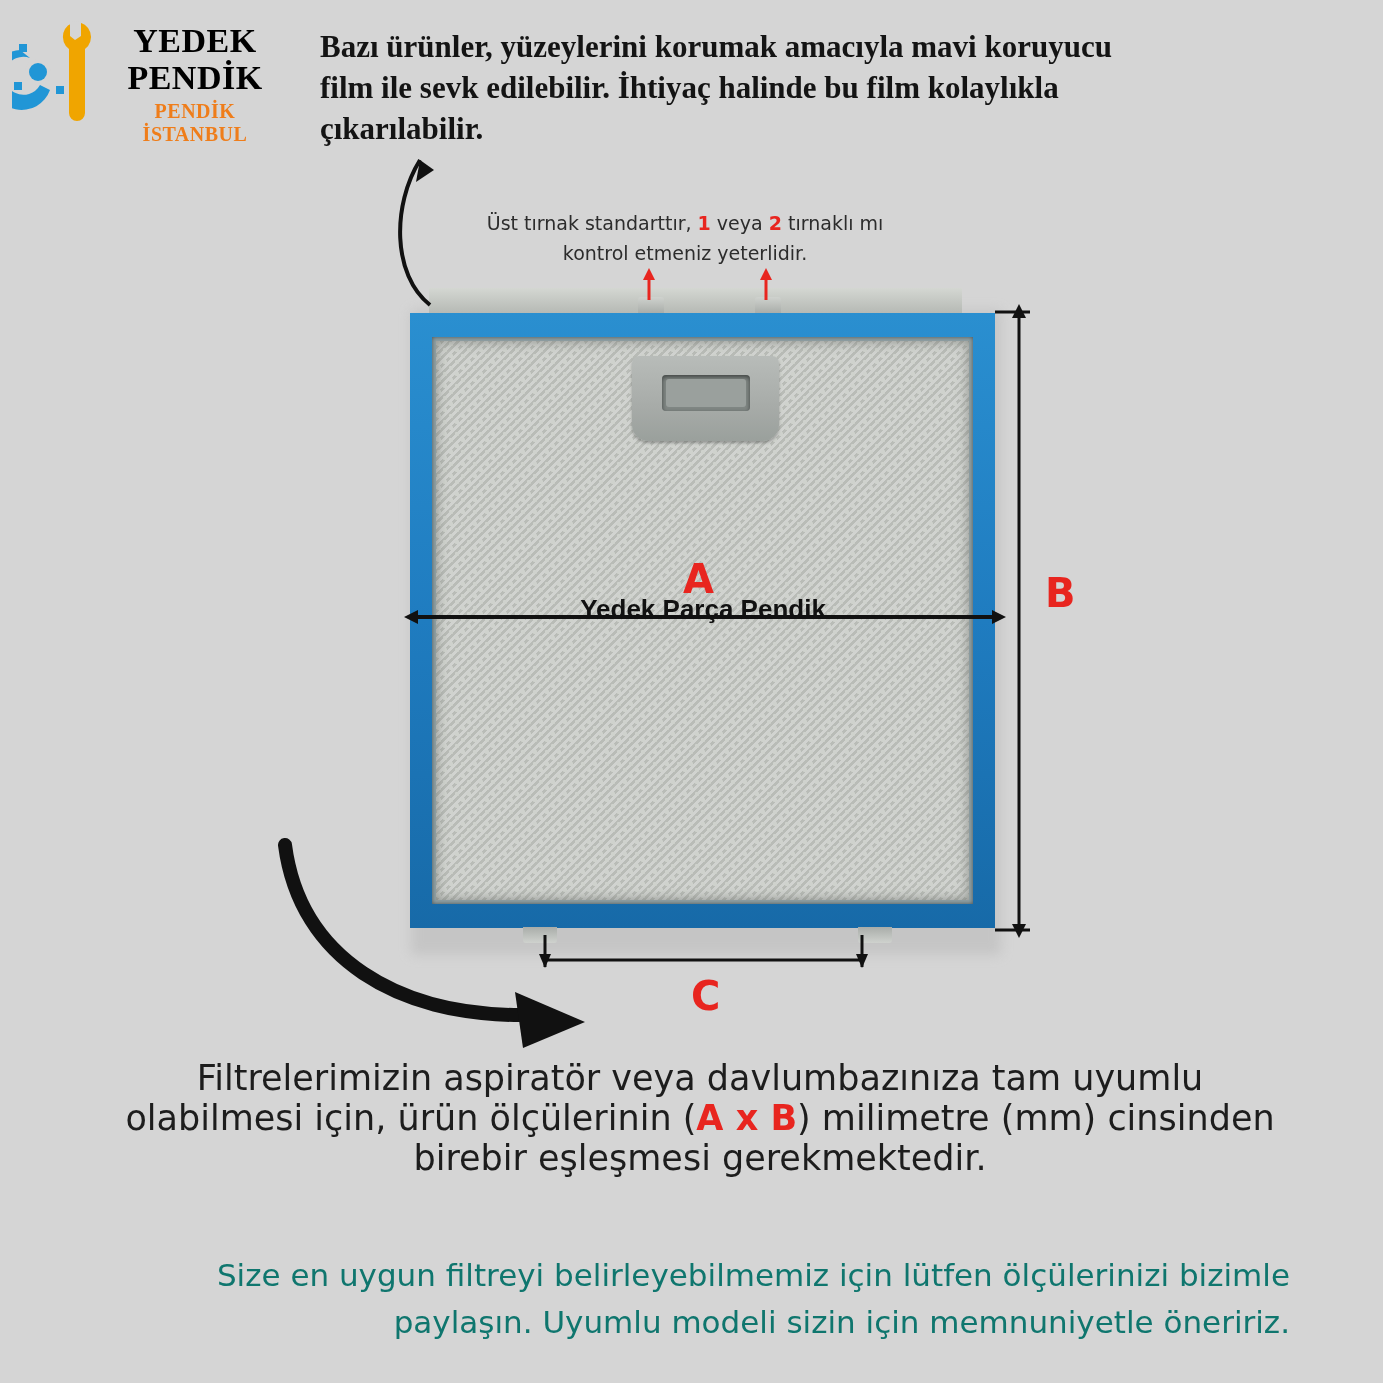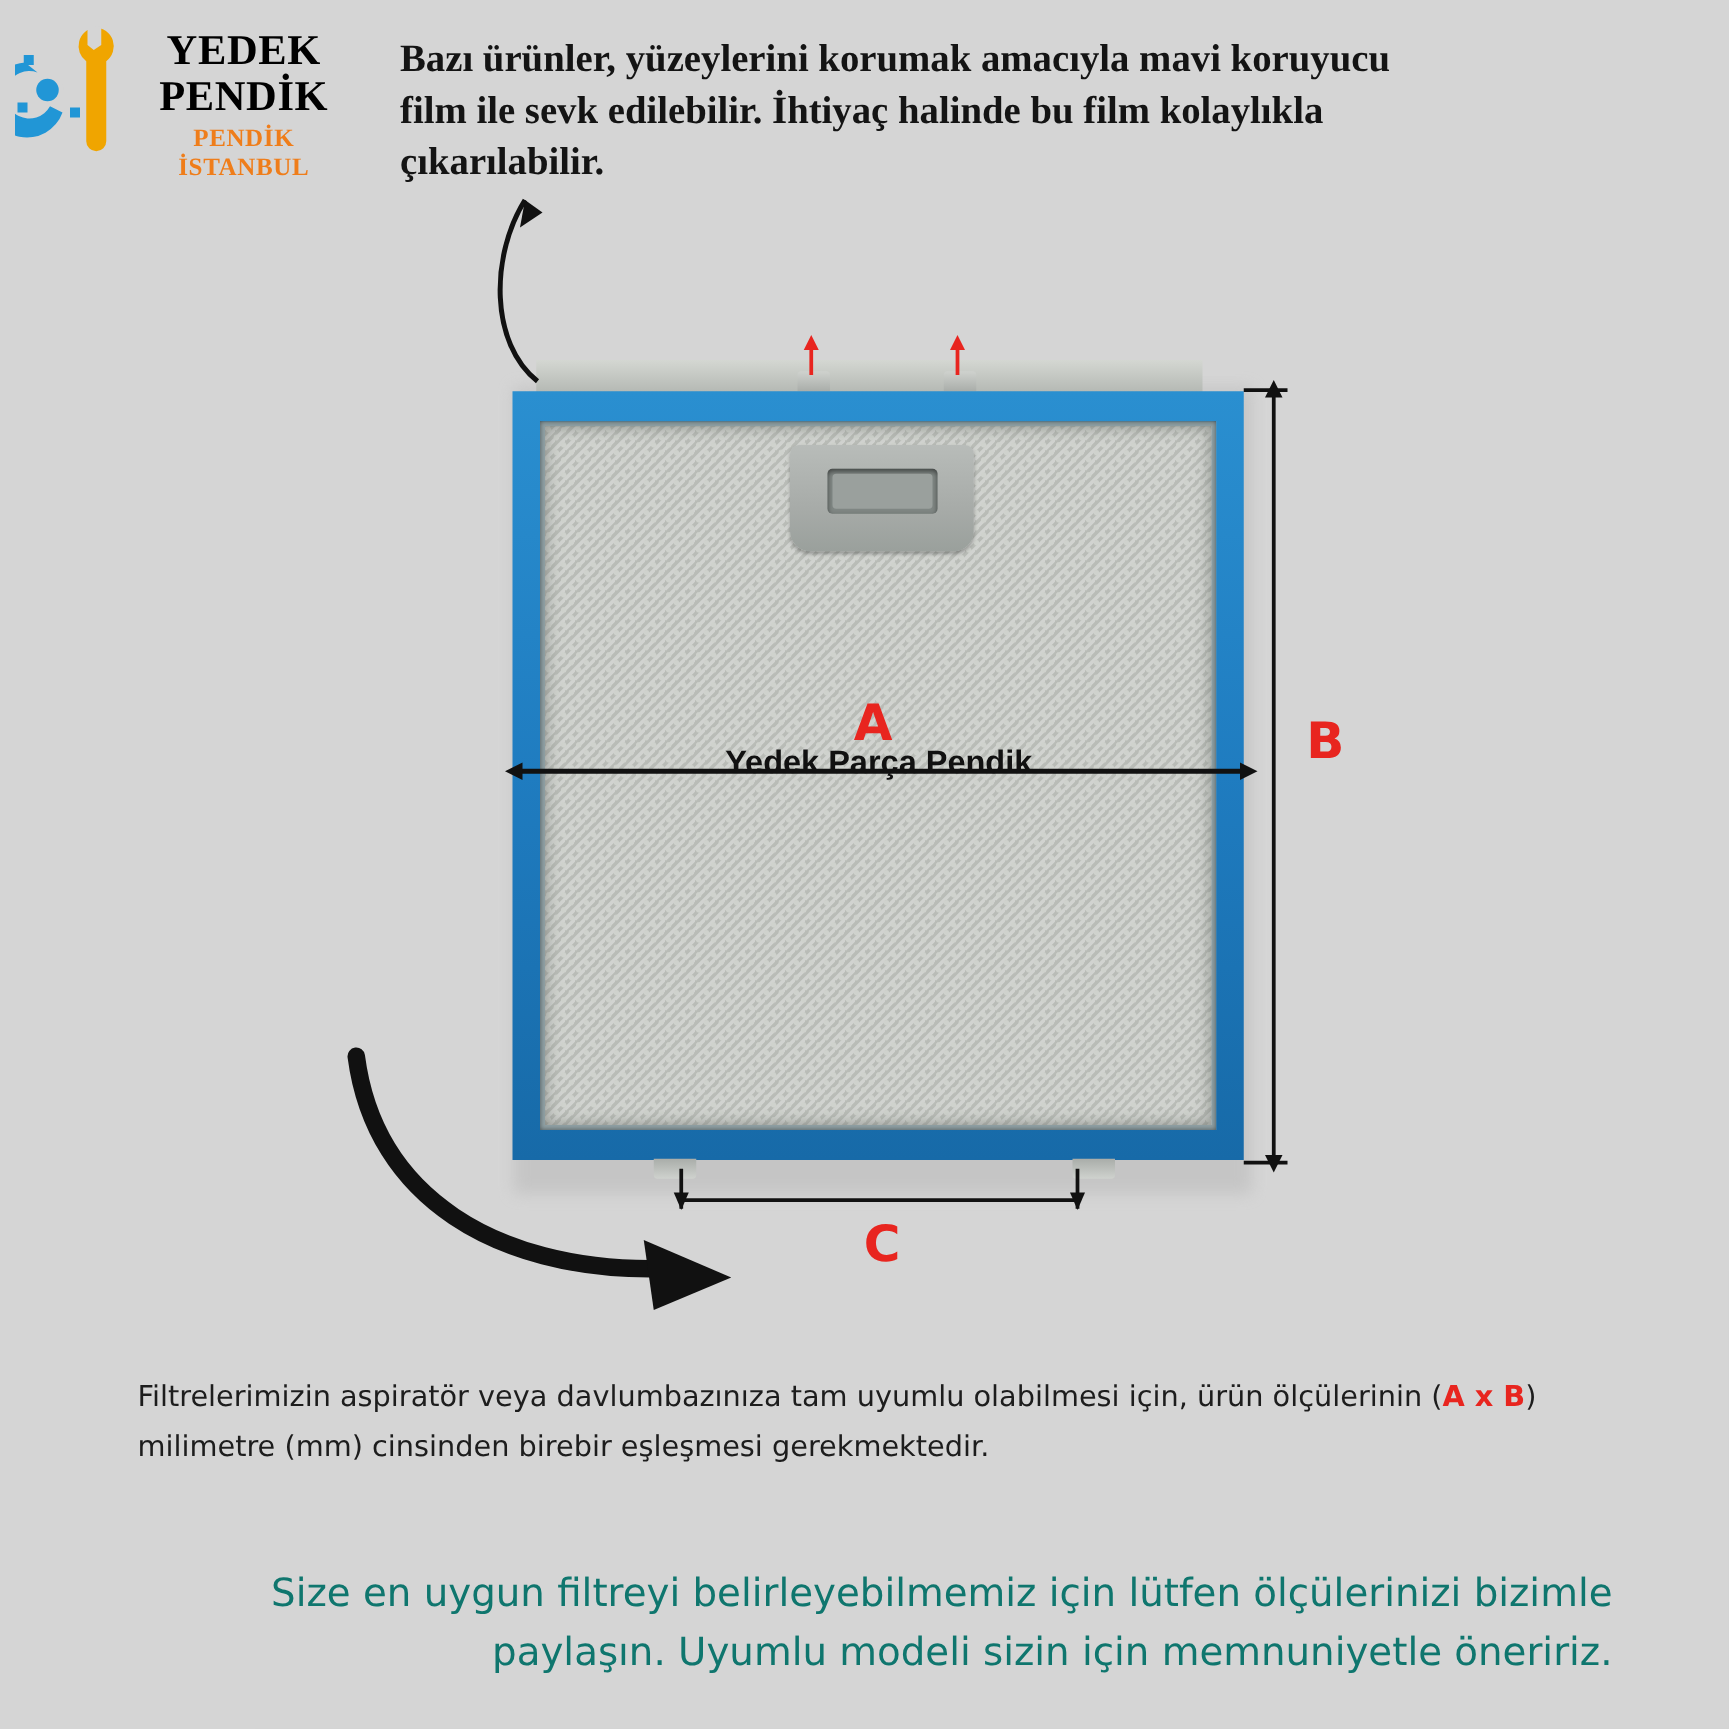--- a/index.html
+++ b/index.html
@@ -99,25 +99,24 @@
     color: #1d1d1d;
   }
   .left-para .hl { color: #e8251f; font-weight: bold; }
 
   
   .bottom-para {
     position: absolute;
     left: 110px;
     top: 1058px;
     width: 1180px;
-    text-align: left;
-    font-size: 23px;
+    text-align: center;
+    font-size: 35px;
     line-height: 40px;
     color: #1d1d1d;
-    margin-top: 40px;
   }
   .bottom-para .hl { color: #e8251f; font-weight: bold; }
 
   .bottom-red {
     position: absolute;
     left: 110px;
     top: 1252px;
     width: 1180px;
     text-align: right;
     font-size: 31px;
@@ -285,20 +284,23 @@
     </div>
     <div class="logo-text">
       <div>YEDEK</div>
       <div>PENDİK</div>
     </div>
     <div class="logo-sub">PENDİK İSTANBUL</div>
   </div>
 
   <div class="headline">Bazı ürünler, yüzeylerini korumak amacıyla mavi koruyucu film ile sevk edilebilir. İhtiyaç halinde bu film kolaylıkla çıkarılabilir.</div>
 
+  <div class="tab-note">
+    <span>Üst tırnak standarttır, </span><span class="num">1</span><span> veya </span><span class="num">2</span><span> tırnaklı mı kontrol etmeniz yeterlidir.</span>
+  </div>
 
 
   <div class="filter-wrap">
     <div class="filter-shadow"></div>
     <div class="top-silver"></div>
     <div class="tab t1"></div>
     <div class="tab t2"></div>
     <div class="filter-frame">
       <div class="frame-inner-edge"></div>
       <div class="mesh"></div>

